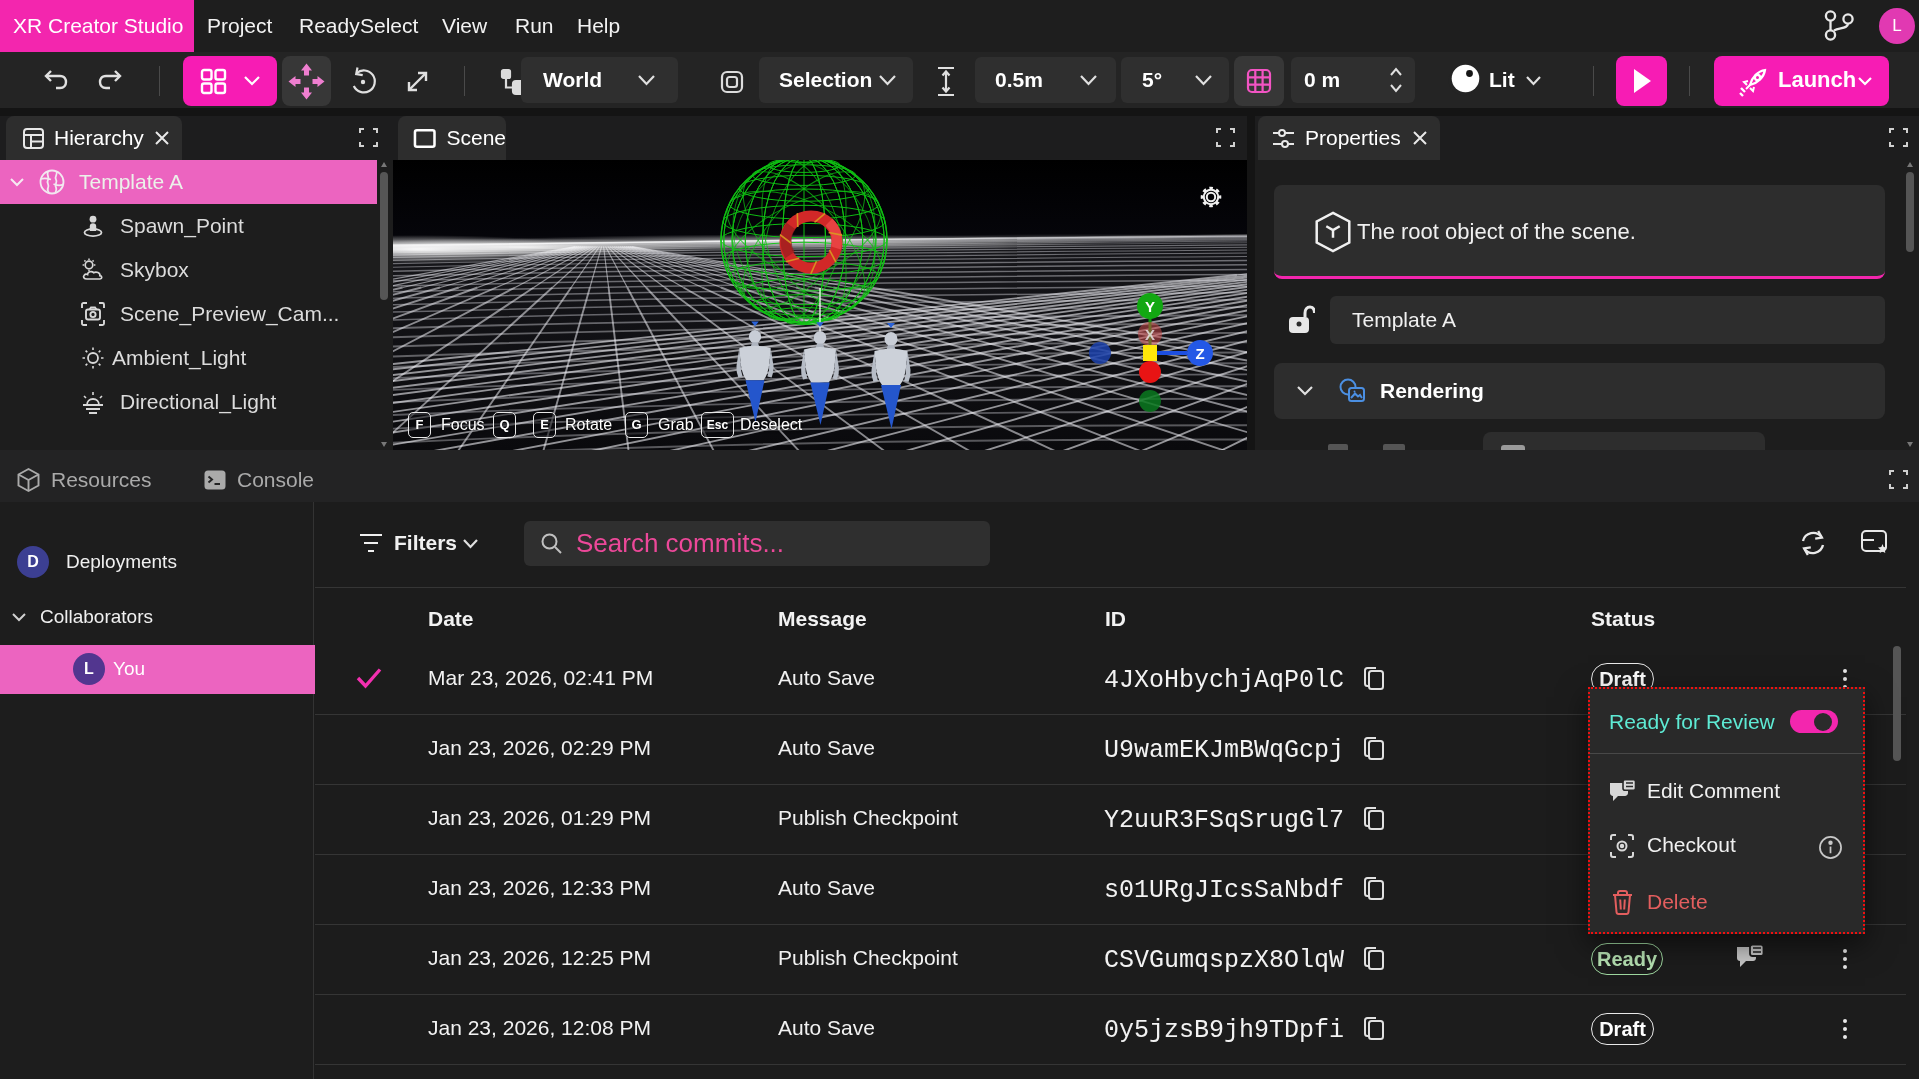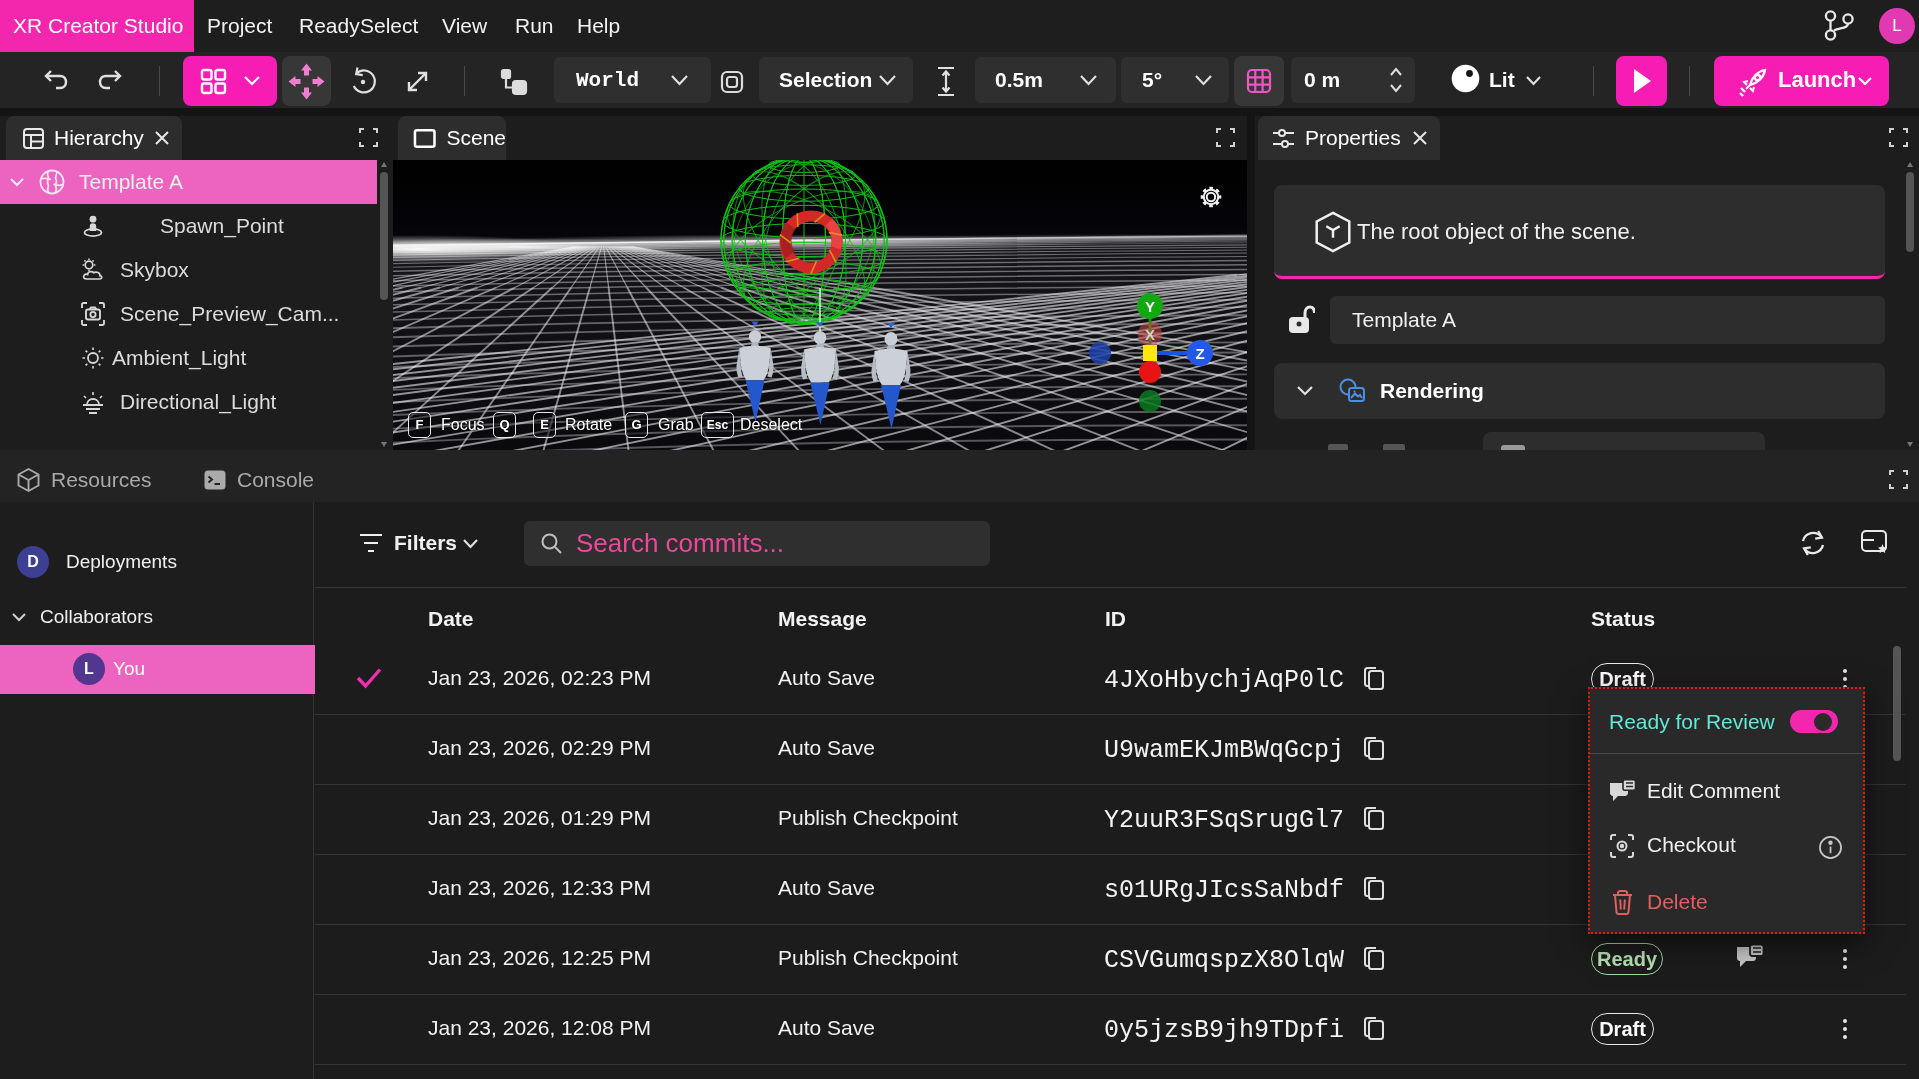--- a/index.html
+++ b/index.html
@@ -109,21 +109,21 @@
       <path d="M6 15 V23 H14"></path>
   </svg>
   <div class="tsep" style="left:464px;"></div>
 
   <svg class="abs" style="left:500px; top:16px;" width="28" height="28" viewBox="0 0 28 28" fill="none" stroke="#dcdcdc" stroke-width="2.2">
     <rect x="2" y="2" width="8" height="8" rx="1.5" fill="#dcdcdc"></rect>
     <rect x="13" y="13" width="13" height="13" rx="3" fill="#dcdcdc"></rect>
     <path d="M6 10 V19.5 H13"></path>
   </svg>
 
-  <div class="tbox" style="left:554px; width:157px;font-family:Liberation Mono, monospace;">
+  <div class="tbox" style="left:521px; width:157px;">
       <span style="margin-left:22px;">World</span>
     <svg style="position:absolute; right:22px; top:17px;" width="19" height="13" viewBox="0 0 19 13" fill="none" stroke="#e0e0e0" stroke-width="2.2">
         <path d="M2 2 L9.5 10 L17 2"></path>
       </svg>
   </div>
 
   <svg class="abs" style="left:718px; top:16px;" width="28" height="28" viewBox="0 0 28 28" fill="none" stroke="#dcdcdc" stroke-width="2.2">
     <rect x="4" y="4" width="20" height="20" rx="5"></rect>
     <rect x="9" y="9" width="10" height="10" rx="2.5"></rect>
   </svg>
@@ -218,21 +218,21 @@
     <div class="treerow" style="top:0; background:#ec64c0; color:#ecf1ea;">
       <svg style="margin-left:9px;" width="16" height="11" viewBox="0 0 16 11" fill="none" stroke="#f6e9f2" stroke-width="2">
           <path d="M2 2 L8 8 L14 2"></path>
         </svg>
       <svg style="margin-left:13px;" width="28" height="28" viewBox="0 0 28 28" fill="none" stroke="#f2e8f0" stroke-width="1.8">
         <circle cx="14" cy="14" r="11.5"></circle>
         <path d="M10 3.6 C8 8 12 9 10 12 C8 15 12 17 10 20 C9 22 10 23.5 11 24.9 M18.5 3.6 C20 7 16 8.5 18 11.5 C20 14.5 16 16.5 18 19.5 C19 21.5 18 23 17.5 24.5 M3 11 C7 9.5 10 10.5 13 11.5 M25 16.5 C21 18.5 18 17 15.5 16"></path>
       </svg>
       <span style="margin-left:13px;">Template A</span>
     </div>
-    <div class="treerow" style="top:44px;gap:40px;">
+    <div class="treerow" style="top:44px;">
       <svg style="margin-left:80px;" width="26" height="26" viewBox="0 0 26 26" fill="none" stroke="#d8d8d8" stroke-width="1.8">
         <circle cx="13" cy="6.2" r="3.4" fill="#d8d8d8" stroke="none"></circle>
         <path d="M9.8 18 V13.5 C9.8 11 11 10.2 13 10.2 C15 10.2 16.2 11 16.2 13.5 V18 Z" fill="#d8d8d8" stroke="none"></path>
         <ellipse cx="13" cy="19.5" rx="8.5" ry="3.6"></ellipse>
       </svg>
       <span style="margin-left:14px;">Spawn_Point</span>
     </div>
     <div class="treerow" style="top:88px;">
       <svg style="margin-left:80px;" width="26" height="26" viewBox="0 0 26 26" fill="none" stroke="#d8d8d8" stroke-width="1.7">
         <circle cx="9" cy="8" r="3.8"></circle>
@@ -718,21 +718,21 @@
     <div class="hdrcell" style="left:778px; top:105px;">Message</div>
     <div class="hdrcell" style="left:1105px; top:105px;">ID</div>
     <div class="hdrcell" style="left:1591px; top:105px;">Status</div>
   </div>
 
   <div id="rows">
       <div class="rowline" style="top:264px;"></div>
       <svg class="abs" style="left:356px; top:217px;" width="26" height="22" viewBox="0 0 26 22" fill="none" stroke="#f32fb0" stroke-width="3.4">
         <path d="M2 11 L9.5 19 L24 2.5"></path>
       </svg>
-      <div class="cell" style="left:428px; top:216px;">Jan 23, 2026, 02:23 PM</div>
+      <div class="cell" style="left:428px; top:216px;">Mar 23, 2026, 02:41 PM</div>
       <div class="cell" style="left:778px; top:216px;">Auto Save</div>
       <div class="cell mono" style="left:1104px; top:216px;">4JXoHbychjAqP0lC</div>
       <div class="abs" style="left:1362px; top:215px;">
         <svg width="24" height="27" viewBox="0 0 24 27" fill="none" stroke="#e0e0e0" stroke-width="2">
           <rect x="7" y="6" width="14" height="18" rx="2.5"></rect>
           <path d="M17 6 V4.5 C17 3.1 15.9 2 14.5 2 H5.5 C4.1 2 3 3.1 3 4.5 V17.5 C3 18.9 4.1 20 5.5 20 H7" stroke-width="0"></path>
           <path d="M7 21 H5.5 C4.1 21 3 19.9 3 18.5 V5.5 C3 4.1 4.1 3 5.5 3 H14"></path>
         </svg>
       </div>
       <div class="badge" style="left:1591px; top:213px; width:63px;">Draft</div>

